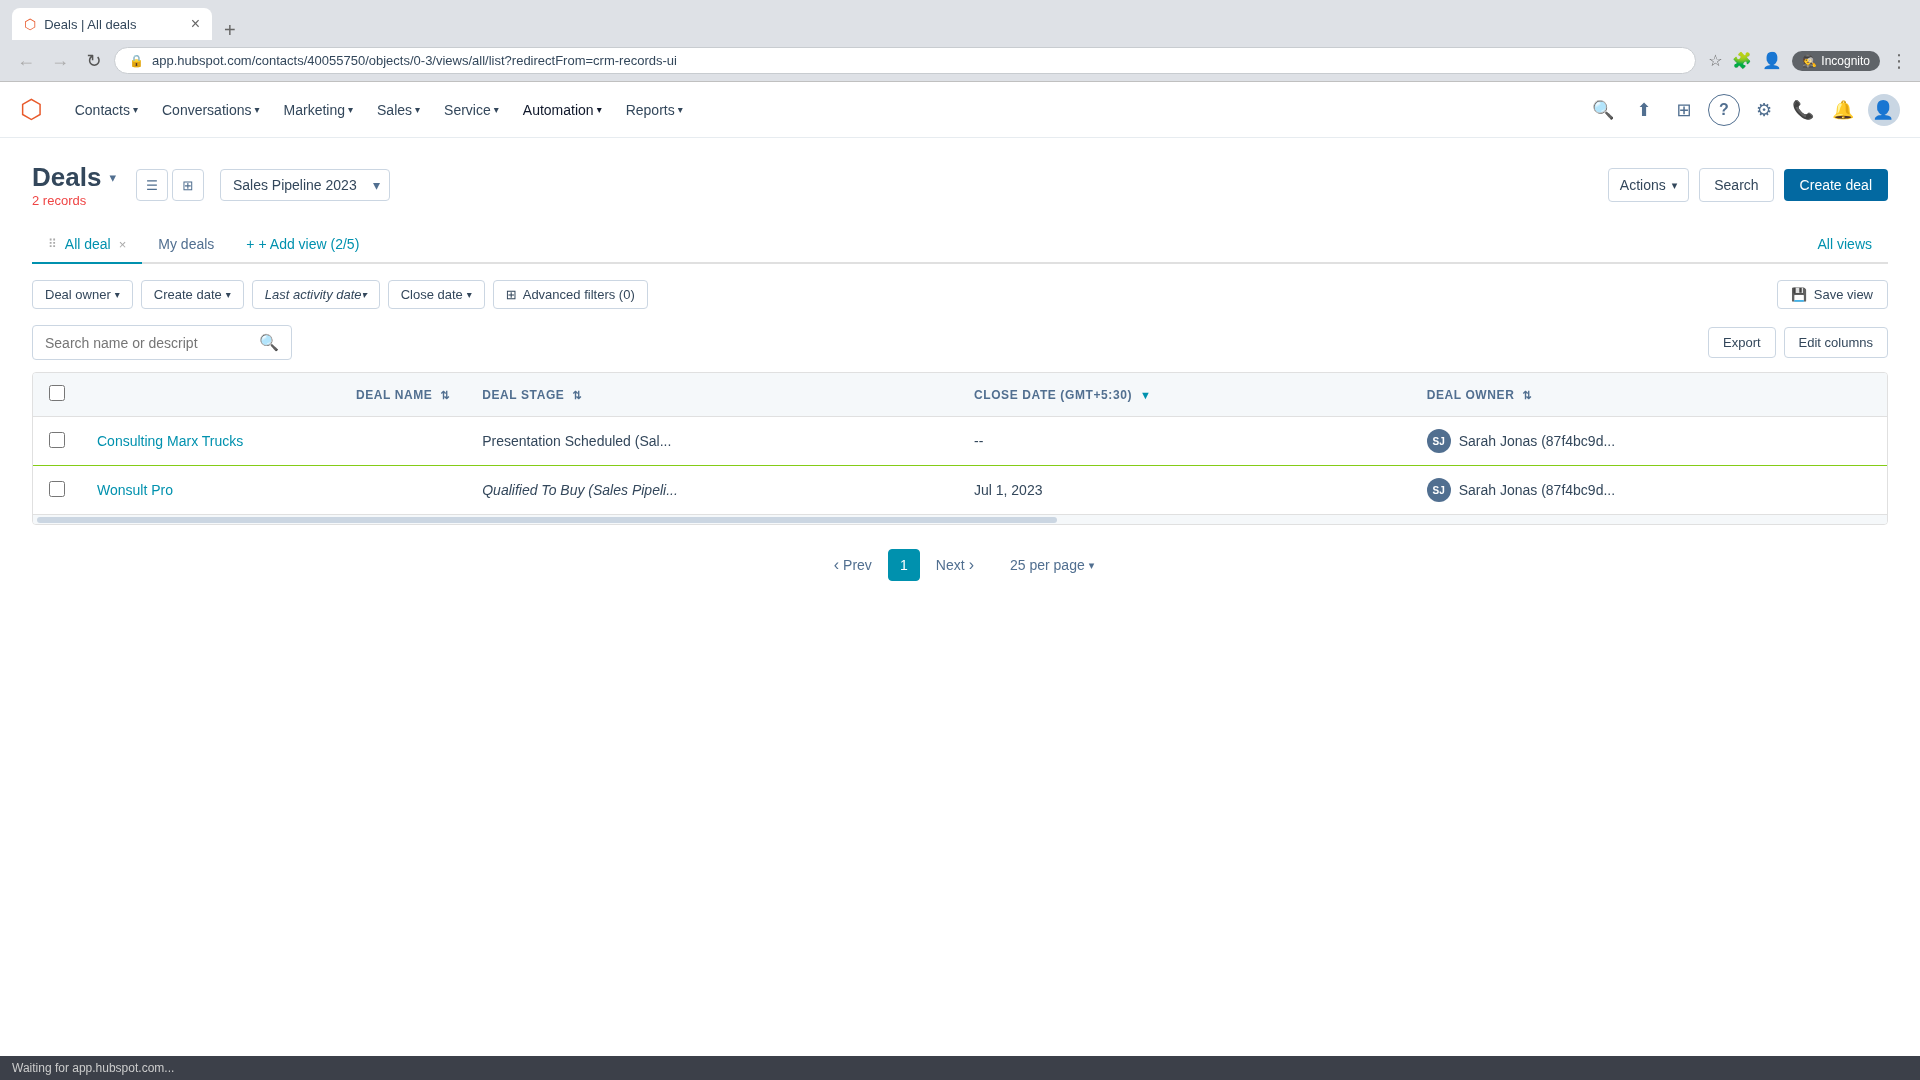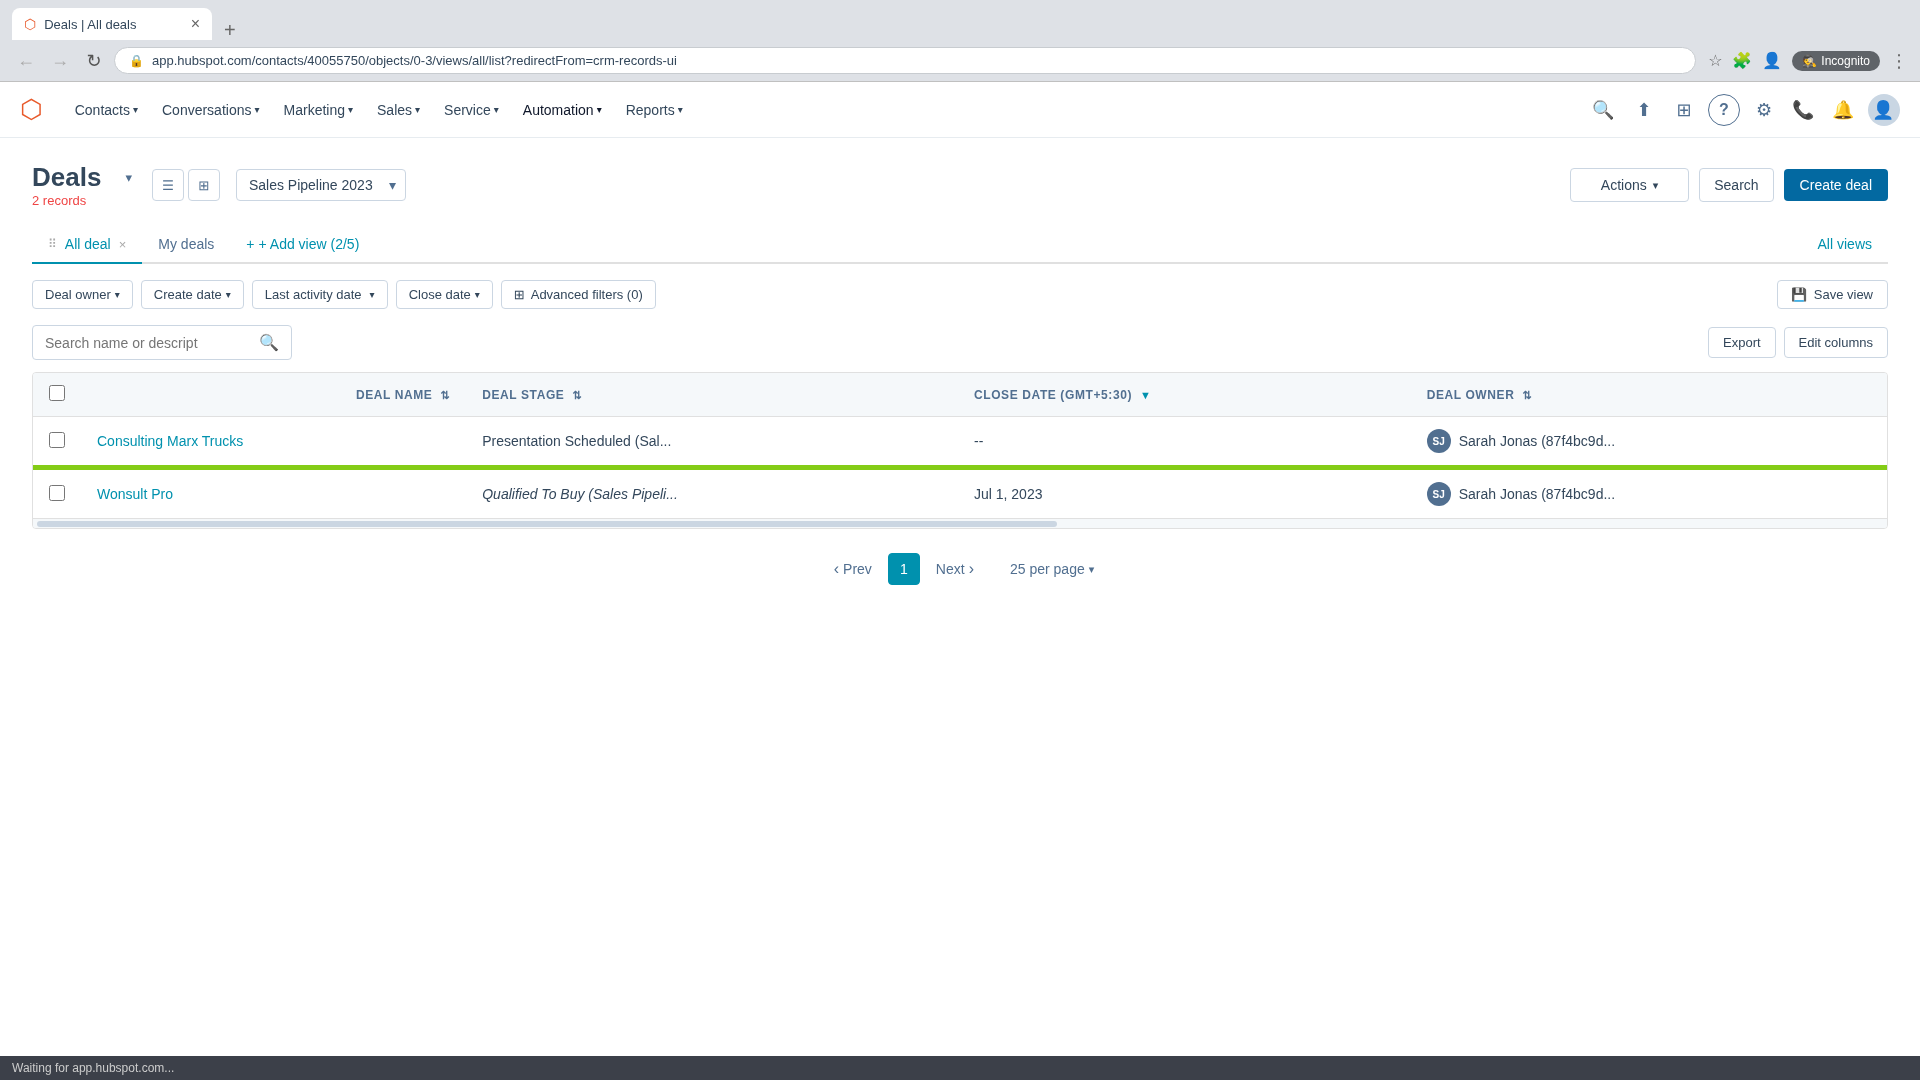--- a/index.html
+++ b/index.html
@@ -24,21 +24,21 @@
     .navbar { background: #fff; border-bottom: 1px solid #e0e0e0; height: 56px; display: flex; align-items: center; padding: 0 20px; gap: 0; }
     .nav-items { display: flex; align-items: center; gap: 4px; flex: 1; }
     .nav-item { padding: 8px 12px; font-size: 14px; color: #33475b; cursor: pointer; border-radius: 4px; display: flex; align-items: center; gap: 4px; white-space: nowrap; }
     .navbar-right { display: flex; align-items: center; gap: 12px; }
 
     
     .main { padding: 24px 32px; flex: 1; overflow: auto; }
     table { width: 100%; border-collapse: collapse; }
     thead { background: #f5f8fa; }
     th { padding: 12px 16px; text-align: left; font-size: 12px; font-weight: 600; color: #516f90; text-transform: uppercase; letter-spacing: 0.05em; border-bottom: 1px solid #e0e0e0; white-space: nowrap; user-select: none; cursor: pointer; }
-    td { padding: 12px 16px; border-bottom: 5px solid #84cc16; font-size: 14px; vertical-align: middle; }
+    td { padding: 12px 16px; border-bottom: 1px solid #84cc16; font-size: 14px; vertical-align: middle; }
     tr:last-child td { border-bottom: none; }
   </style>
 </head>
 <body>
 
 <div class="browser-chrome" style="height:40px; display:flex; align-items:flex-end; padding:0 12px; background:#dee1e6;">
   <div class="tab-bar" style="display:flex; align-items:flex-end; height:40px; padding-top:8px;">
     <div class="tab" style="background:#fff; height:32px; display:flex; align-items:center; padding:0 12px; border-radius:8px 8px 0 0; gap:8px; font-size:13px; min-width:200px; max-width:240px;">
       <span style="color:#e8592a; font-size:14px;">⬡</span>
       <span style="flex:1; font-size:13px; white-space:nowrap; overflow:hidden; text-overflow:ellipsis;">Deals | All deals</span>
@@ -111,38 +111,38 @@
       <div style="color:#516f90; font-size:18px; cursor:pointer; width:32px; height:32px; display:flex; align-items:center; justify-content:center; border-radius:50%;">📞</div>
       <div style="color:#516f90; font-size:18px; cursor:pointer; width:32px; height:32px; display:flex; align-items:center; justify-content:center; border-radius:50%;">🔔</div>
       <div style="width:32px; height:32px; border-radius:50%; background:#c9d6e3; display:flex; align-items:center; justify-content:center; font-size:18px; cursor:pointer;">👤</div>
     </div>
   </div>
 
   <div class="main" style="padding:24px 32px; flex:1; overflow:auto;">
 
     <div style="display:flex; align-items:center; margin-bottom:18px; gap:12px;">
       <div style="display:flex; flex-direction:column;">
-        <div style="display:flex; align-items:center; gap:24px;">
+        <div style="display:flex; align-items:center; gap:8px;">
           <span style="font-size:26px; font-weight:700; color:#33475b;">Deals</span>
           <span style="font-size:13px; color:#516f90; cursor:pointer;">▾</span>
         </div>
         <span style="font-size:13px; color:#ef4444;">2 records</span>
       </div>
       <div style="display:flex; align-items:center; gap:4px; margin-left:8px;">
         <button style="width:32px; height:32px; border:1px solid #cbd6e2; border-radius:4px; background:#fff; cursor:pointer; display:flex; align-items:center; justify-content:center; color:#516f90;">☰</button>
         <button style="width:32px; height:32px; border:1px solid #cbd6e2; border-radius:4px; background:#fff; cursor:pointer; display:flex; align-items:center; justify-content:center; color:#516f90;">⊞</button>
       </div>
       <div style="position:relative; display:inline-flex; align-items:center; margin-left:4px;">
         <select style="border:1px solid #cbd6e2; border-radius:4px; background:#fff; padding:7px 32px 7px 12px; font-size:14px; color:#33475b; cursor:pointer; appearance:none; -webkit-appearance:none;">
           <option>Sales Pipeline 2023</option>
         </select>
         <span style="position:absolute; right:10px; color:#516f90; pointer-events:none;">▾</span>
       </div>
       <div style="margin-left:auto; display:flex; align-items:center; gap:10px;">
-        <button style="background:#fff; border:1px solid #cbd6e2; border-radius:4px; padding:8px 30px; font-size:14px; color:#33475b; cursor:pointer; display:flex; align-items:center; gap:6px;">
+        <button style="background:#fff; border:1px solid #cbd6e2; border-radius:4px; padding:8px 11px; font-size:14px; color:#33475b; cursor:pointer; display:flex; align-items:center; gap:6px;">
           <span>Actions</span>
           <span style="font-size:11px;">▾</span>
         </button>
         <button style="background:#fff; border:1px solid #cbd6e2; border-radius:4px; padding:8px 14px; font-size:14px; color:#33475b; cursor:pointer;">Search</button>
         <button style="background:#0369a1; border:none; border-radius:4px; padding:8px 16px; font-size:14px; color:#fff; cursor:pointer; font-weight:500; white-space:nowrap;">Create deal</button>
       </div>
     </div>
 
     <div style="display:flex; align-items:center; border-bottom:2px solid #e0e0e0; margin-bottom:16px;">
       <div style="padding:10px 16px; font-size:14px; color:#0091ae; cursor:pointer; border-bottom:2px solid #0091ae; margin-bottom:-2px; font-weight:500; display:flex; align-items:center; gap:8px;">
@@ -162,21 +162,21 @@
 
     <div style="display:flex; align-items:center; gap:8px; margin-bottom:16px;">
       <button style="background:#fff; border:1px solid #cbd6e2; border-radius:4px; padding:6px 12px; font-size:13px; color:#33475b; cursor:pointer; display:flex; align-items:center; gap:4px;">
         <span>Deal owner</span>
         <span style="font-size:10px;">▾</span>
       </button>
       <button style="background:#fff; border:1px solid #cbd6e2; border-radius:4px; padding:6px 12px; font-size:13px; color:#33475b; cursor:pointer; display:flex; align-items:center; gap:4px;">
         <span>Create date</span>
         <span style="font-size:10px;">▾</span>
       </button>
-      <button style="background:#fff; border:1px solid #cbd6e2; border-radius:4px; padding:6px 12px; font-size:13px; color:#33475b; cursor:pointer; display:flex; align-items:center; gap:8px;">
+      <button style="background:#fff; border:1px solid #cbd6e2; border-radius:4px; padding:6px 12px; font-size:13px; color:#33475b; cursor:pointer; display:flex; align-items:center; gap:0;font-style:italic;">
         <span>Last activity date</span>
         <span style="font-size:10px;">▾</span>
       </button>
       <button style="background:#fff; border:1px solid #cbd6e2; border-radius:4px; padding:6px 12px; font-size:13px; color:#33475b; cursor:pointer; display:flex; align-items:center; gap:4px;">
         <span>Close date</span>
         <span style="font-size:10px;">▾</span>
       </button>
       <button style="background:#fff; border:1px solid #cbd6e2; border-radius:4px; padding:6px 12px; font-size:13px; color:#33475b; cursor:pointer; display:flex; align-items:center; gap:6px;">
         <span>⊞</span>
         <span>Advanced filters (0)</span>

